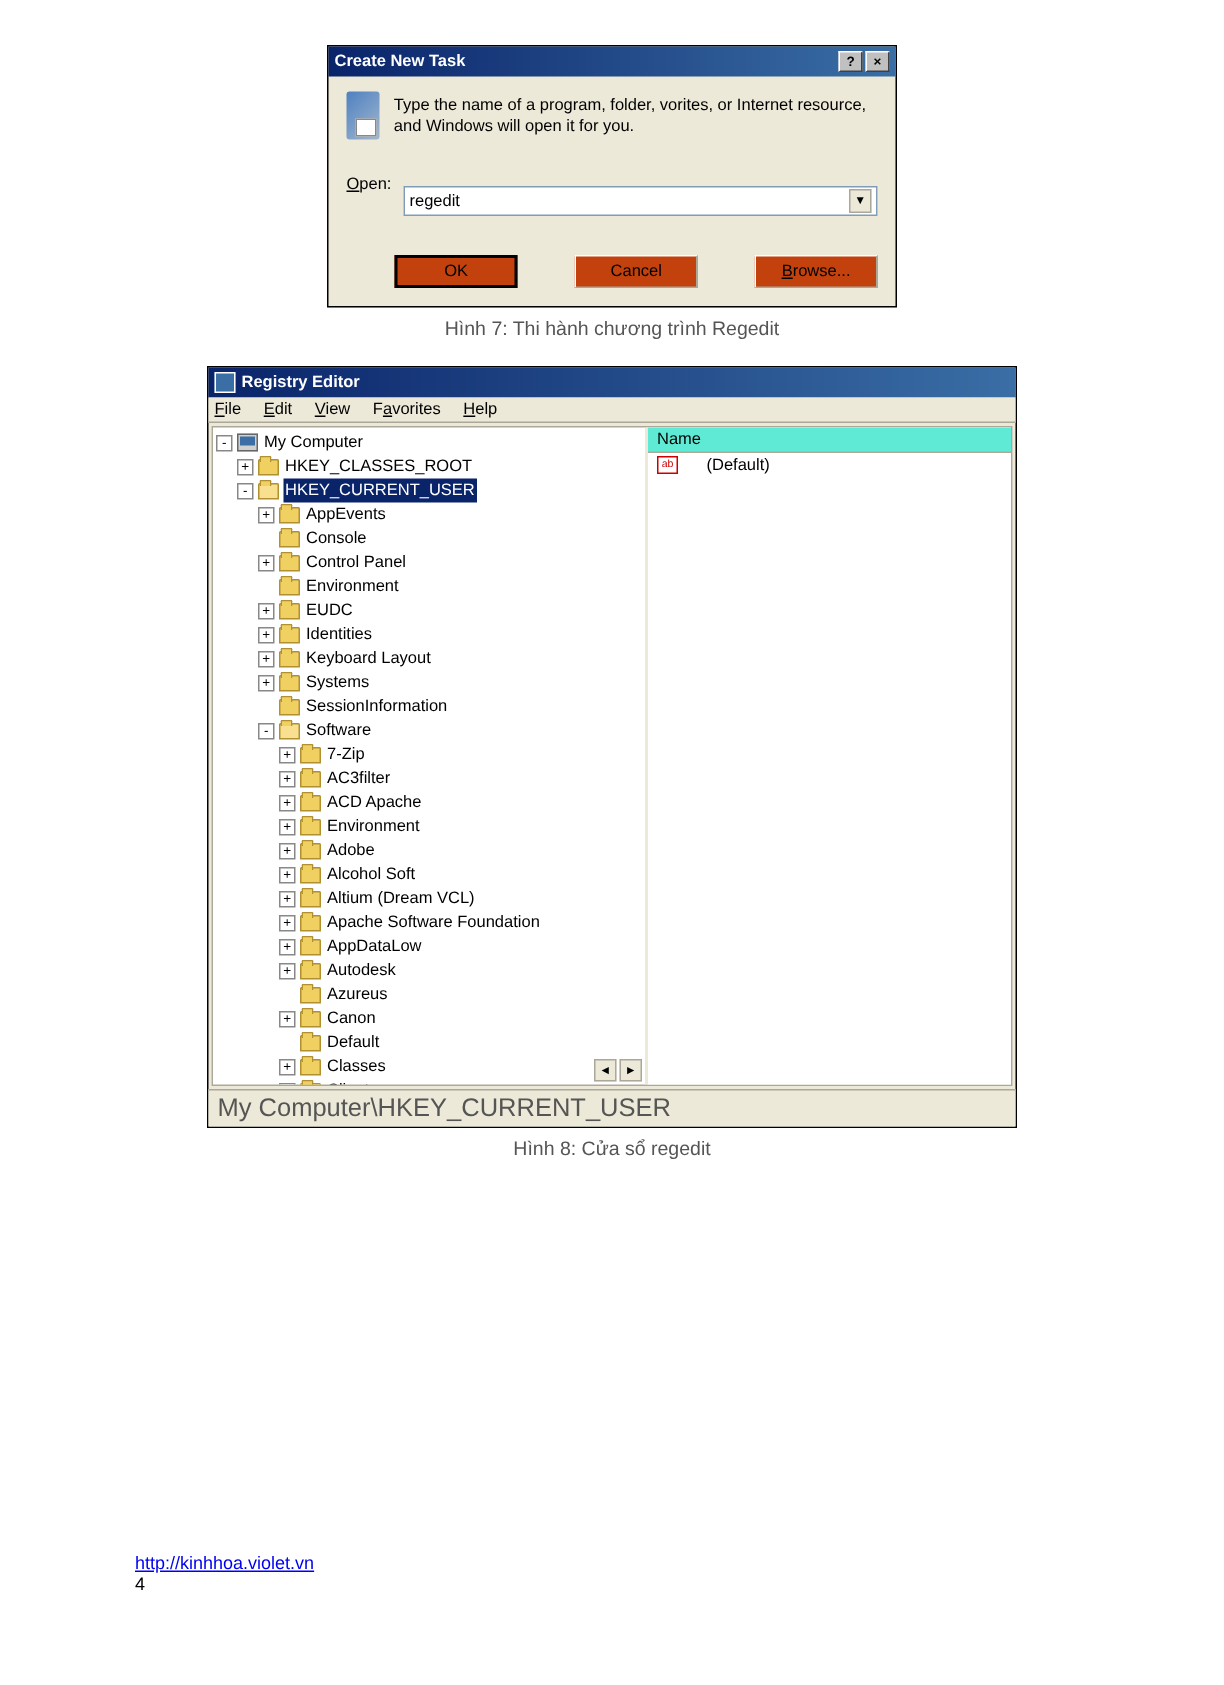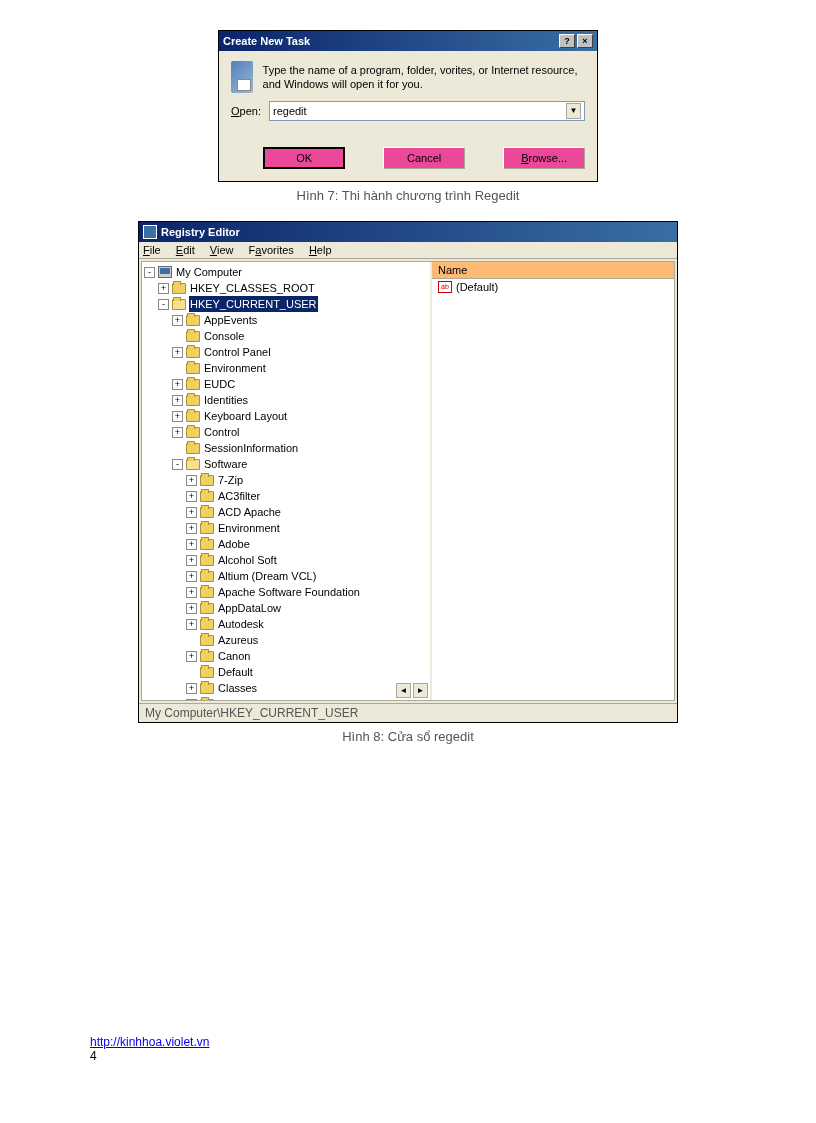--- a/index.html
+++ b/index.html
@@ -10,60 +10,60 @@
 .dialog1 { width: 380px; margin: 0 auto; border: 1px solid #000; background: #ece9d8; }
 .titlebar { background: linear-gradient(to right, #0a246a, #3a6ea5); color: #fff; padding: 3px 4px; font-size: 11px; font-weight: bold; display: flex; align-items: center; }
 .titlebar-text { flex: 1; }
 .titlebar-btn { width: 16px; height: 14px; background: #c0c0c0; border: 1px solid #fff; border-right-color: #404040; border-bottom-color: #404040; margin-left: 2px; font-size: 9px; text-align: center; line-height: 12px; color: #000; }
 .dlg-body { padding: 10px 12px; }
 .dlg-row { display: flex; align-items: center; margin-bottom: 8px; }
 .run-icon { width: 32px; height: 32px; background: linear-gradient(135deg, #5080c0, #a0b8d0); border-radius: 2px; margin-right: 10px; position: relative; }
 .run-icon::after { content: ""; position: absolute; right: 2px; bottom: 2px; width: 12px; height: 10px; background: #fff; border: 1px solid #888; }
 .dlg-text { font-size: 11px; color: #000; line-height: 14px; }
 .open-label { font-size: 11px; margin-right: 8px; }
-.combo { flex: 1; border: 1px solid #7f9db9; background: #fff; height: 20px; display: flex; align-items: center; padding: 0 3px; }
+.combo { flex: 1; border: 1px solid #7f9db9; background: #fff; height: 20px; display: flex; align-items: center; padding: 0 3px; margin-top: 23px; }
 .combo-input { border: none; outline: none; flex: 1; font-size: 11px; font-family: inherit; }
 .combo-arrow { width: 15px; height: 16px; background: #ece9d8; border: 1px solid #aca899; text-align: center; font-size: 8px; line-height: 14px; }
 .dlg-buttons { display: flex; justify-content: flex-end; gap: 6px; padding: 8px 12px 12px; }
-.btn { width: 97px; height: 22px; background: #ec4899; border: 1px solid #aca899; border-top-color: #fff; border-left-color: #fff; font-size: 11px; cursor: pointer; margin-left: 32px; }
+.btn { width: 97px; height: 22px; background: #c2410c; border: 1px solid #aca899; border-top-color: #fff; border-left-color: #fff; font-size: 11px; cursor: pointer; margin-left: 32px; }
 .btn.default { border: 2px solid #000; }
 
 .caption { text-align: center; font-size: 13px; margin: 6px 0 18px; color: #555; }
 
 
 .regedit { width: 540px; margin: 0 auto; border: 1px solid #000; background: #ece9d8; }
 .menubar { background: #ece9d8; padding: 2px 4px; font-size: 11px; border-bottom: 1px solid #aca899; }
 .menu-item { margin-right: 12px; }
 .menu-item u { text-decoration: underline; }
 .reg-panes { display: flex; height: 440px; background: #fff; border: 1px solid #aca899; margin: 2px; }
 .tree-pane { width: 290px; border-right: 2px solid #ece9d8; overflow: hidden; padding: 2px; position: relative; }
 .list-pane { flex: 1; background: #fff; }
-.list-header { background: #fdba74; border-bottom: 1px solid #aca899; padding: 2px 6px; font-size: 11px; }
-.list-row { padding: 2px 6px; font-size: 11px; display: flex; align-items: center; gap: 4px; }
+.list-header { background: #5eead4; border-bottom: 1px solid #aca899; padding: 2px 6px; font-size: 11px; }
+.list-row { padding: 2px 6px; font-size: 11px; display: flex; align-items: center; gap: 19px; }
 .str-icon { width: 14px; height: 12px; background: #fff; border: 1px solid #c00; color: #c00; font-size: 7px; text-align: center; line-height: 10px; }
 
 .tree { font-size: 11px; line-height: 16px; }
 .node { display: flex; align-items: center; white-space: nowrap; }
 .exp { width: 11px; height: 11px; border: 1px solid #888; background: #fff; text-align: center; line-height: 9px; font-size: 9px; margin-right: 3px; flex-shrink: 0; }
 .exp.none { border: none; background: transparent; }
 .folder { width: 14px; height: 11px; background: #f0d060; border: 1px solid #b09030; border-radius: 1px 1px 0 0; margin-right: 3px; flex-shrink: 0; position: relative; }
 .folder.open { background: #f8e090; }
 .folder::before { content: ""; position: absolute; top: -3px; left: 0; width: 6px; height: 3px; background: #f0d060; border: 1px solid #b09030; border-bottom: none; border-radius: 1px 1px 0 0; }
 .comp { width: 14px; height: 12px; background: #d0d0d0; border: 1px solid #666; margin-right: 3px; flex-shrink: 0; position: relative; }
 .comp::after { content: ""; position: absolute; top: 1px; left: 1px; right: 1px; height: 6px; background: #3a6ea5; }
 .selected { background: #0a246a; color: #fff; padding: 0 2px; }
 .node-label { padding: 0 1px; }
 .ind1 { padding-left: 14px; }
 .ind2 { padding-left: 28px; }
 .ind3 { padding-left: 42px; }
 
 .scroll-arrows { position: absolute; right: 2px; bottom: 2px; display: flex; gap: 2px; }
 .scroll-btn { width: 15px; height: 15px; background: #ece9d8; border: 1px solid #aca899; font-size: 8px; text-align: center; line-height: 13px; }
 
-.statusbar { background: #ece9d8; border-top: 1px solid #aca899; padding: 2px 6px; font-size: 12px; color: #555; }
+.statusbar { background: #ece9d8; border-top: 1px solid #aca899; padding: 2px 6px; font-size: 17px; color: #555; }
 
 .footer { position: absolute; bottom: 60px; left: 90px; right: 90px; display: flex; justify-content: space-between; font-size: 12px; flex-direction: column; }
 .footer a { color: #0000ee; text-decoration: underline; }
 </style>
 </head>
 <body>
 
 <div class="page">
   <div class="dialog1">
     <div class="titlebar">
@@ -153,21 +153,21 @@
               <span class="node-label">Identities</span>
             </div>
             <div class="node ind2">
               <span class="exp">+</span>
               <span class="folder"></span>
               <span class="node-label">Keyboard Layout</span>
             </div>
             <div class="node ind2">
               <span class="exp">+</span>
               <span class="folder"></span>
-              <span class="node-label">Control</span>
+              <span class="node-label">Systems</span>
             </div>
             <div class="node ind2">
               <span class="exp none"></span>
               <span class="folder"></span>
               <span class="node-label">SessionInformation</span>
             </div>
             <div class="node ind2">
               <span class="exp">-</span>
               <span class="folder open"></span>
               <span class="node-label">Software</span>

